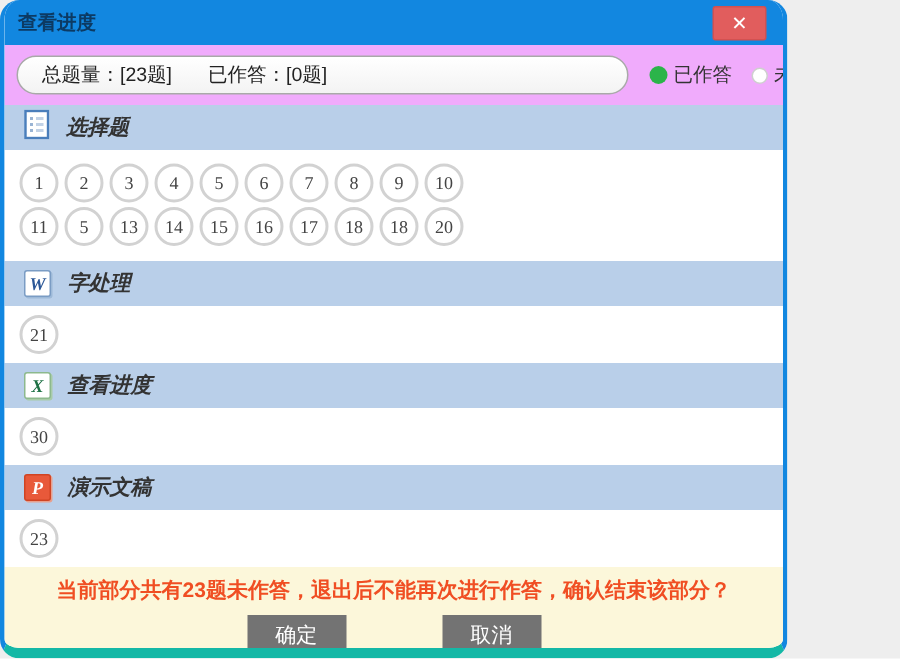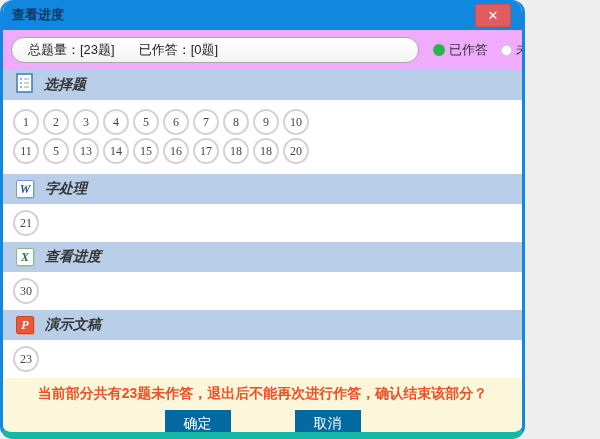--- a/index.html
+++ b/index.html
@@ -84,21 +84,21 @@
   .footer{
     flex:1 1 auto; background:#fcf7da;
     display:flex; flex-direction:column; align-items:center;
     padding-top:7px;
   }
   .warning{
     font-size:14px; font-weight:bold; color:#f04e23; text-align:left;
   }
   .footer-buttons{ display:flex; gap:64px; margin-top:7px; }
   .btn{
-    width:66px; height:27px; background:#0369a1; border:none;
+    width:66px; height:27px; background:#737373; border:none;
     color:#fff; font-size:14px; cursor:pointer;
     font-family:"Liberation Sans", sans-serif;
   }
   .wave-icon svg{ display:block; }
 </style>
 </head>
 <body>
 
 <div class="dialog">
 

